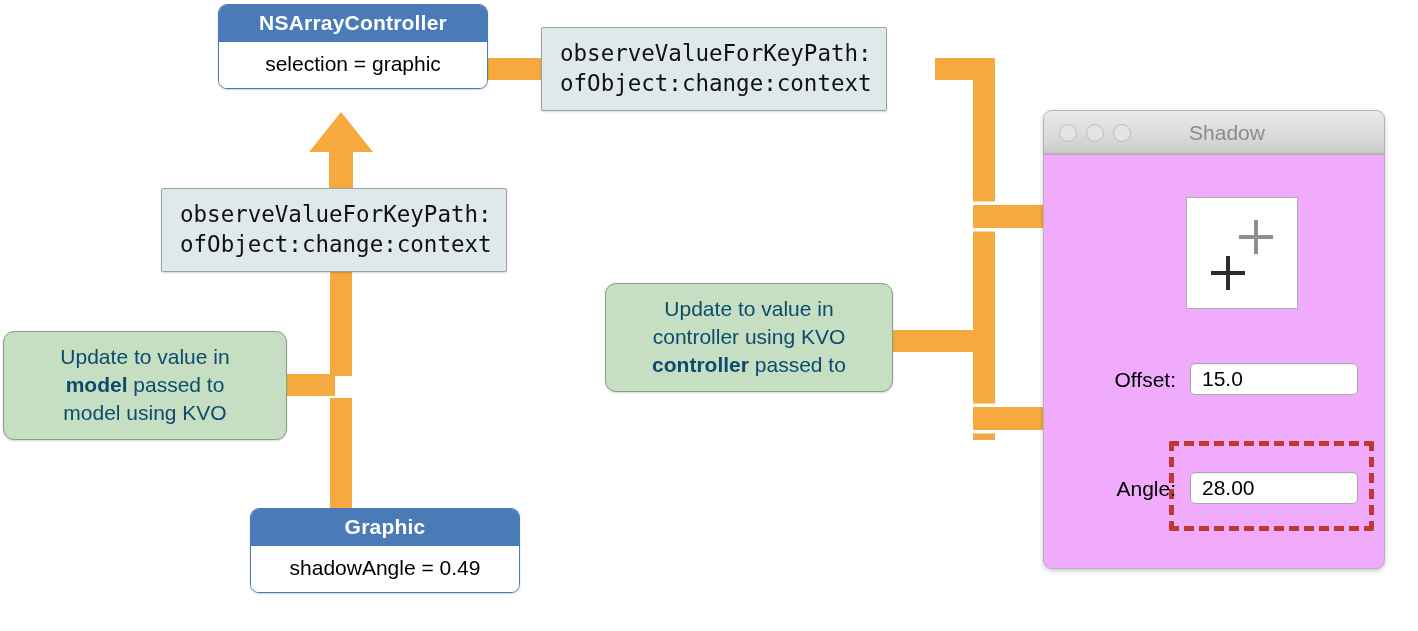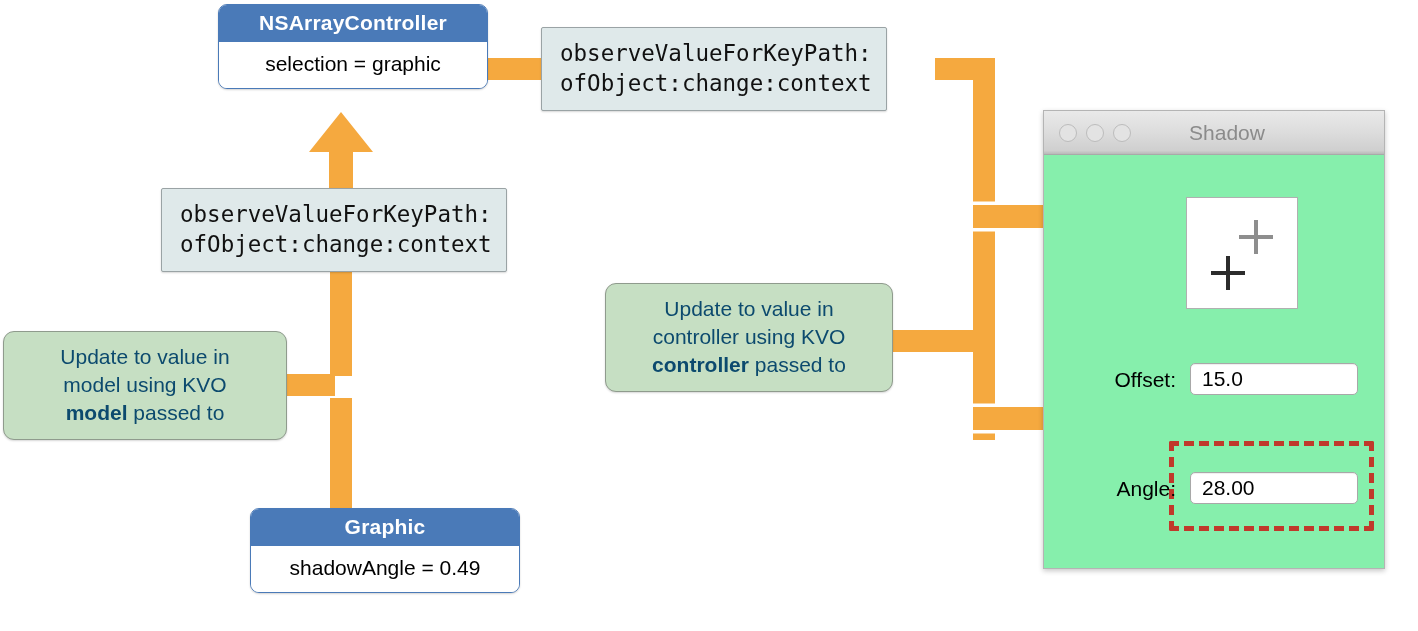--- a/index.html
+++ b/index.html
@@ -86,22 +86,22 @@
   .note-box b { font-weight: bold; }
 
   
   #app-window {
     position: absolute;
     left: 1043px;
     top: 110px;
     width: 340px;
     height: 457px;
     border: 1px solid #b4b4b4;
-    border-radius: 0;
-    background: #86efac;
+    border-radius: 9px;
+    background: #f0abfc;
     box-shadow: 0 2px 5px rgba(0,0,0,0.22);
     overflow: hidden;
   }
   #titlebar {
     height: 43px;
     background: linear-gradient(to bottom, #e9e9e9 0%, #dddddd 48%, #cfcfcf 92%, #b9b9b9 100%);
     border-bottom: 1px solid #a9a9a9;
     position: relative;
   }
   .traffic {
@@ -249,22 +249,22 @@
     <div>ofObject:change:context</div>
   </div>
 
   <div class="code-box" id="code-left" style="left:161px; top:188px;">
     <div>observeValueForKeyPath:</div>
     <div>ofObject:change:context</div>
   </div>
 
   <div class="note-box" id="note-model" style="left:3px; top:331px; width:258px;">
     <div>Update to value in</div>
+    <div><b>model</b><span> passed to</span></div>
     <div>model using KVO</div>
-    <div><b>model</b><span> passed to</span></div>
   </div>
 
   <div class="note-box" id="note-controller" style="left:605px; top:283px; width:262px;">
     <div>Update to value in</div>
     <div>controller using KVO</div>
     <div><b>controller</b><span> passed to</span></div>
   </div>
 
   <div id="app-window">
 

